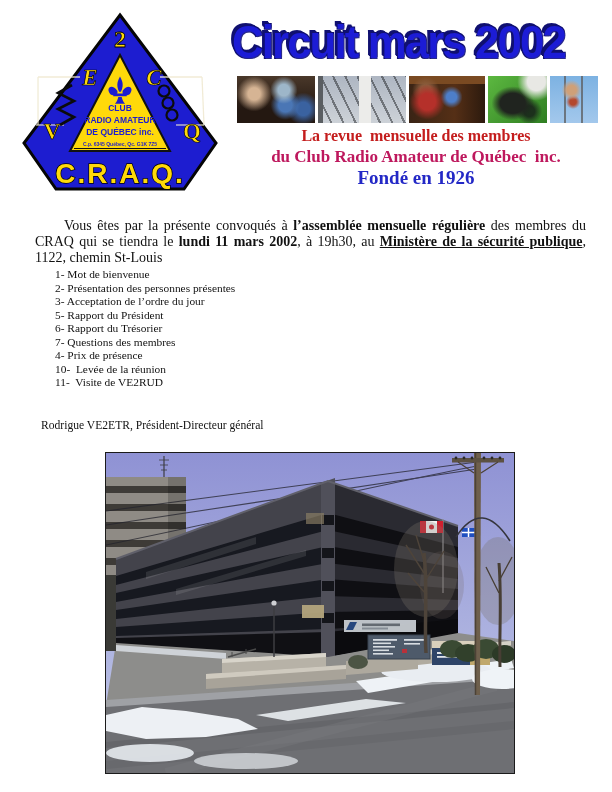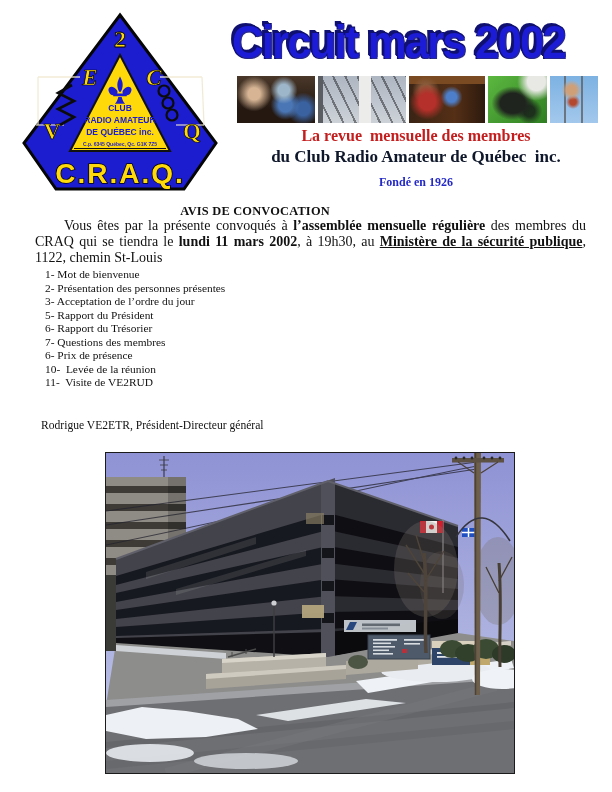--- a/index.html
+++ b/index.html
@@ -40,31 +40,31 @@
        radial-gradient(circle at 70% 75%,#1c301c 0 10%,rgba(0,0,0,0) 24%),
        linear-gradient(135deg,#5cb840,#2f7e22);}
   .ph5{width:48px;background:
        radial-gradient(circle at 45% 30%,#cfa078 0 11%,rgba(0,0,0,0) 24%),
        radial-gradient(circle at 48% 55%,#b4482e 0 9%,rgba(0,0,0,0) 20%),
        linear-gradient(90deg,rgba(0,0,0,0) 30%,rgba(95,98,102,.8) 30% 34%,rgba(0,0,0,0) 34% 64%,rgba(95,98,102,.8) 64% 68%,rgba(0,0,0,0) 68%),
        linear-gradient(180deg,#7db2e2,#a3c8ec);}
   .tagline{position:absolute;left:0;width:368px;text-align:center;font-weight:bold;
            white-space:pre-wrap;}
   .tag1{top:127px;font-size:16px;color:#c41d1d;}
-  .tag2{top:147px;font-size:17px;color:#0f172a;}
-  .tag3{top:167px;font-size:12px;color:#2328c6;margin-top:8px;}
+  .tag2{top:147px;font-size:17px;color:#be185d;}
+  .tag3{top:167px;font-size:19px;color:#2328c6;}
 
   
   .notice-heading{position:absolute;left:35px;top:204px;width:440px;text-align:center;
                   font-size:12.4px;font-weight:bold;letter-spacing:.2px;}
   .para{position:absolute;left:35px;top:218px;width:551px;font-size:14px;line-height:16px;
         text-align:justify;text-indent:29px;white-space:pre-wrap;}
   .para .b{font-weight:bold;}
   .para .bu{font-weight:bold;text-decoration:underline;}
-  .agenda{position:absolute;left:45px;top:268px;width:540px;font-size:11.4px;line-height:13.5px;}
+  .agenda{position:absolute;left:55px;top:268px;width:540px;font-size:11.4px;line-height:13.5px;}
   .agenda>div{white-space:pre-wrap;}
   .signature{position:absolute;left:41px;top:419px;font-size:11.6px;}
 
   
   .photo{position:absolute;left:105px;top:452px;width:408px;height:320px;
          border:1px solid #1b1b1b;box-sizing:content-box;}
 </style>
 </head>
 <body>
 
@@ -125,32 +125,31 @@
       <div class="ph2"></div>
       <div class="ph3"></div>
       <div class="ph4"></div>
       <div class="ph5"></div>
     </div>
     <div class="tagline tag1">La revue  mensuelle des membres</div>
     <div class="tagline tag2">du Club Radio Amateur de Québec  inc.</div>
     <div class="tagline tag3">Fondé en 1926</div>
   </div>
 
-  <div class="notice-heading">AVIS DE CONVOCATION</div>
 
   <div class="para"><span>Vous êtes par la présente convoqués à </span><span class="b">l’assemblée mensuelle régulière</span><span> des membres du CRAQ qui se tiendra le </span><span class="b">lundi 11 mars 2002</span><span>, à 19h30, au </span><span class="bu">Ministère de la sécurité publique</span><span>, 1122, chemin St-Louis</span></div>
 
   <div class="agenda">
     <div>1- Mot de bienvenue</div>
     <div>2- Présentation des personnes présentes</div>
     <div>3- Acceptation de l’ordre du jour</div>
     <div>5- Rapport du Président</div>
     <div>6- Rapport du Trésorier</div>
     <div>7- Questions des membres</div>
-    <div>6- Prix de présence</div>
+    <div>4- Prix de présence</div>
     <div>10-  Levée de la réunion</div>
     <div>11-  Visite de VE2RUD</div>
   </div>
 
   <div class="signature">Rodrigue VE2ETR, Président-Directeur général</div>
 
   <div class="photo">
     <svg width="408" height="320" viewBox="0 0 408 320">
       <defs>
         <linearGradient id="sky" x1="0" y1="0" x2="0" y2="1">

